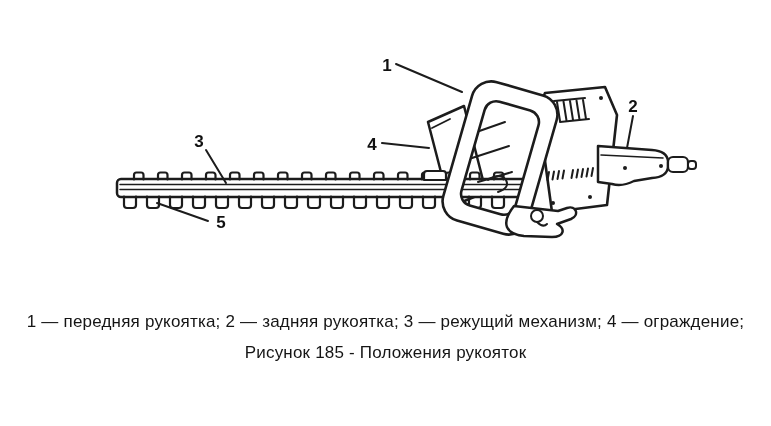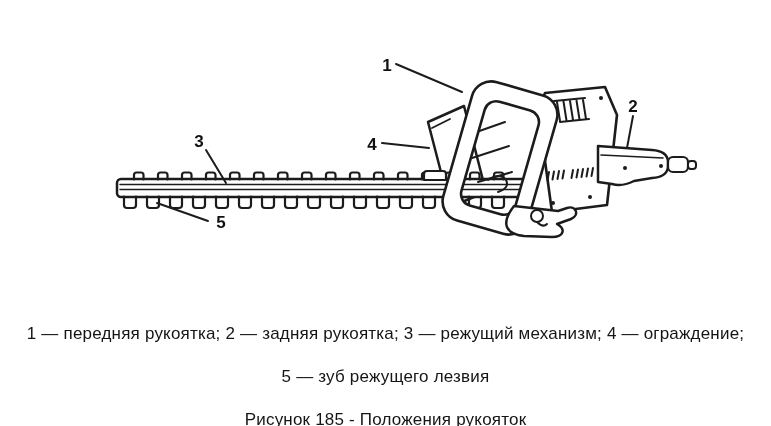--- a/index.html
+++ b/index.html
@@ -6,21 +6,21 @@
   body{
     width:771px;height:426px;background:#ffffff;overflow:hidden;
     font-family:"Liberation Sans",sans-serif;color:#111;
   }
   .page{position:relative;width:771px;height:426px;background:#fff;}
   .drawing{position:absolute;left:0;top:0;}
   .caption{
     position:absolute;left:0;top:306px;width:771px;text-align:center;
     font-size:17px;line-height:31px;letter-spacing:0.2px;color:#151515;
   }
-  .caption p{margin:12px;}
+  .caption p{margin:0;}
   svg .ln{stroke:#1c1c1c;fill:none;stroke-linecap:round;stroke-linejoin:round;}
   svg .fw{stroke:#1c1c1c;fill:#ffffff;stroke-linecap:round;stroke-linejoin:round;}
   svg .num{font-family:"Liberation Sans",sans-serif;font-weight:bold;font-size:17px;fill:#111;}
 </style>
 </head>
 <body>
 
 <div class="page">
 
   <svg class="drawing" width="771" height="300" viewBox="0 0 771 300">
@@ -98,17 +98,16 @@
 
     <text class="num" x="387" y="71" text-anchor="middle">1</text>
     <text class="num" x="633" y="112" text-anchor="middle">2</text>
     <text class="num" x="199" y="147" text-anchor="middle">3</text>
     <text class="num" x="372" y="150" text-anchor="middle">4</text>
     <text class="num" x="221" y="228" text-anchor="middle">5</text>
   </svg>
 
   <div class="caption">
     <p>1 — передняя рукоятка; 2 — задняя рукоятка; 3 — режущий механизм; 4 — ограждение;</p>
-    <p>5 — зуб режущего лезвия</p>
     <p>Рисунок 185 - Положения рукояток</p>
   </div>
 
 </div>
 
 </body></html>

